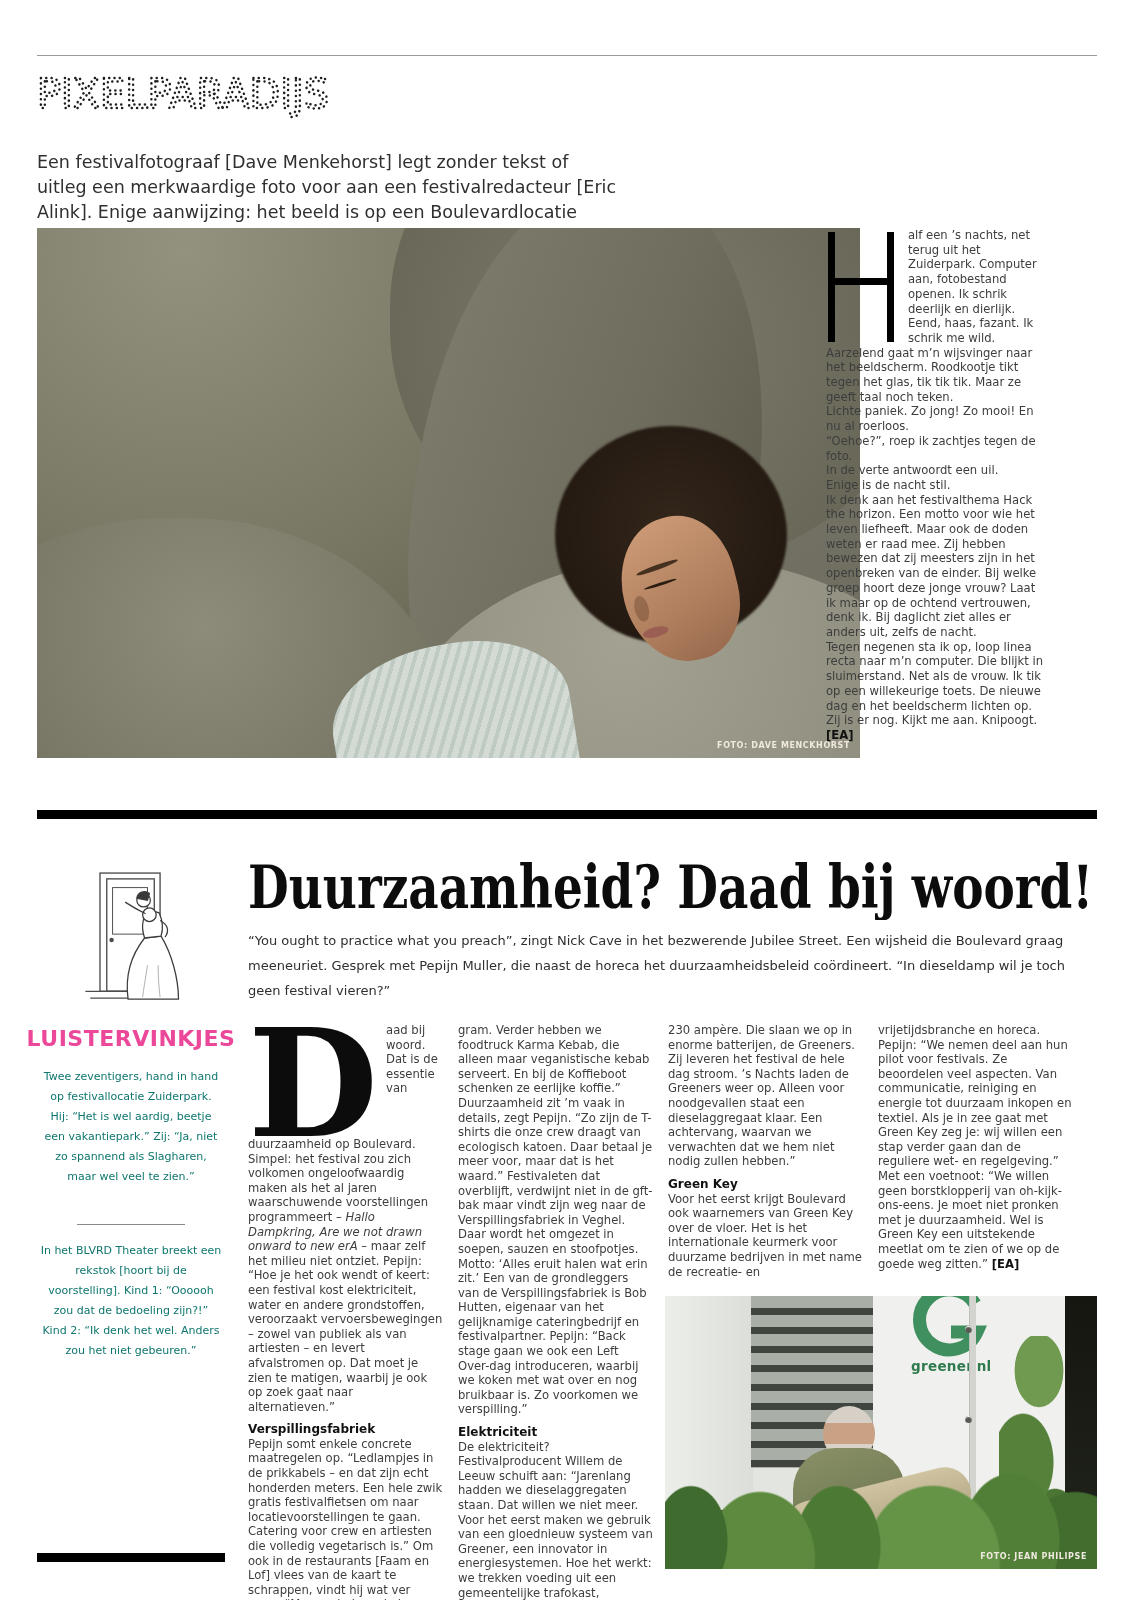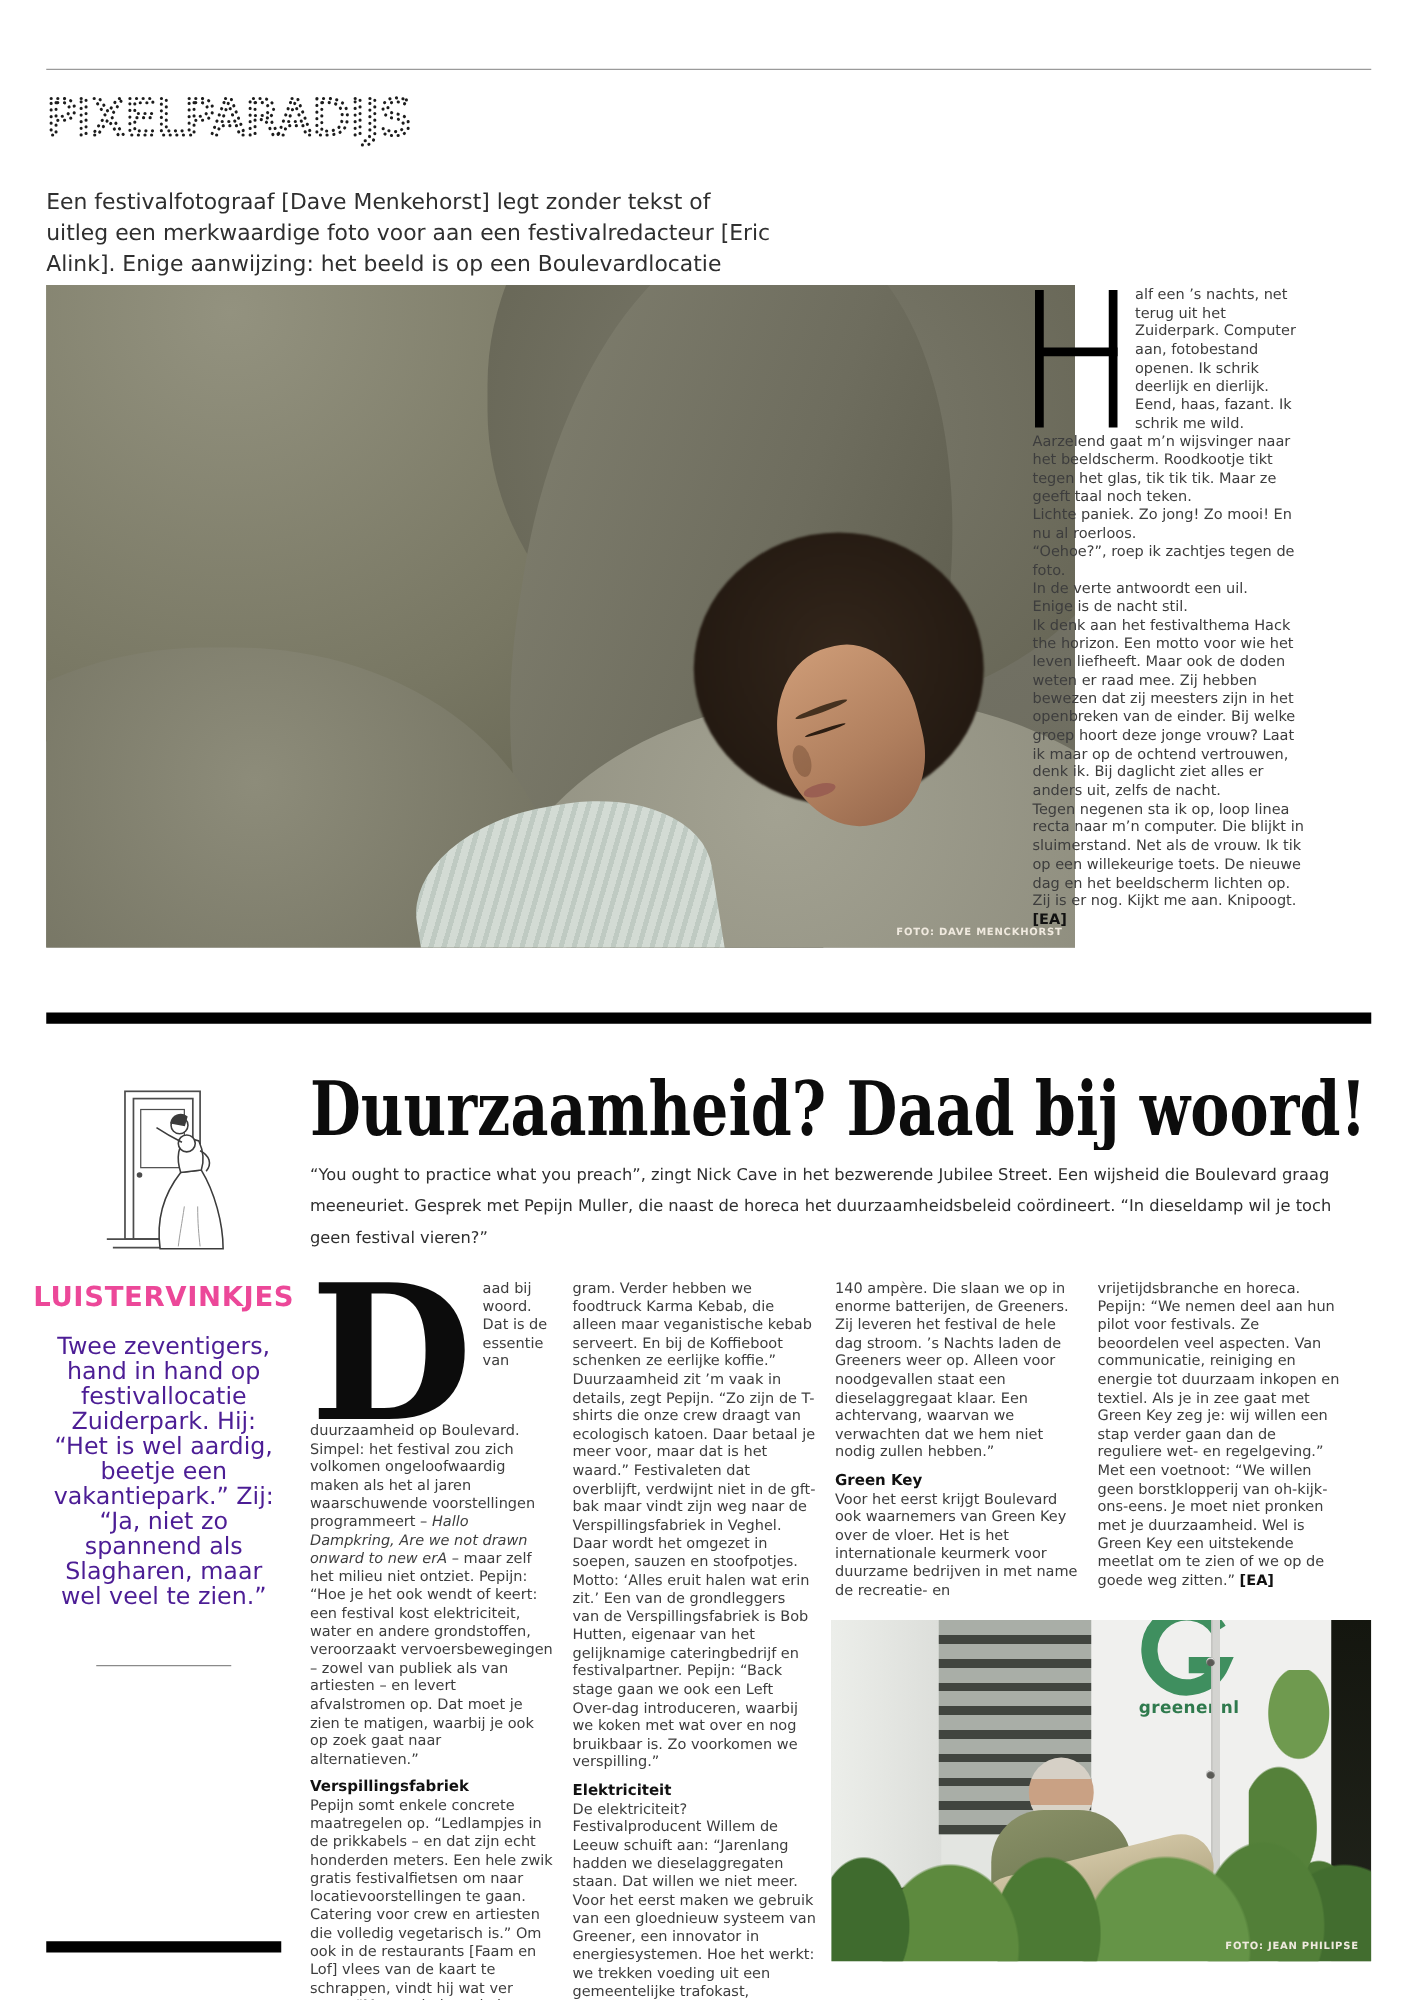--- a/index.html
+++ b/index.html
@@ -50,21 +50,21 @@
     border-left:7px solid #000;border-right:7px solid #000;position:relative;}
   .hcap span{position:absolute;left:-7px;right:-7px;top:42%;height:7px;background:#000;
     font-size:0;overflow:hidden;color:transparent;}
   .endmark{font-weight:bold;color:#111;}
   
   .divider1{left:37px;top:810px;width:1060px;height:9px;background:#000;}
   
   .sidebar{left:37px;top:858px;width:188px;height:704px;display:flex;flex-direction:column;align-items:center;}
   .sb-illustration{margin-top:10px;}
   .sb-heading{margin-top:18px;font-size:22px;font-weight:bold;letter-spacing:.5px;color:#ec4899;text-align:center;}
-  .sb-quote{margin-top:16px;font-size:19px;line-height:20px;text-align:center;color:#4c1d95;width:182px;}
+  .sb-quote{margin-top:16px;font-size:11px;line-height:20px;text-align:center;color:#0f766e;width:182px;}
   .sb-rule{margin-top:26px;width:108px;height:1px;background:#8a8a8a;}
   .sb-bar{margin-top:auto;width:188px;height:9px;background:#000;}
   
   .main2{left:248px;top:852px;width:849px;}
   .headline2{display:block;}
   .standfirst{margin-top:8px;width:828px;font-size:13px;line-height:25px;color:#2f2f2f;}
   .cols{position:relative;margin-top:20px;display:flex;gap:15px;height:566px;}
   .col{width:195px;font-size:11.6px;line-height:14.6px;color:#3d3d3d;}
   .col p{margin:0;}
   .col .subhead{margin-top:8px;font-weight:bold;color:#111;font-size:12px;}
@@ -168,20 +168,21 @@
       <path d="M80,45 C72,41 65,37 59,33" fill="none"></path>
       <path d="M95,52 C103,56 105,63 100,69" fill="none"></path>
       <circle cx="78" cy="31" r="7"></circle>
       <path d="M71,29 a8,8 0 0 1 13,-5 l-2,7 Z" fill="#3a3a3a"></path>
       <path d="M82,98 C80,112 78,122 77,131 M93,98 C93,112 94,122 95,131" stroke="#9a9a9a" stroke-width="0.8" fill="none"></path>
     </g>
   </svg>
   <div class="sb-heading">LUISTERVINKJES</div>
   <p class="sb-quote">Twee zeventigers, hand in hand op festivallocatie Zuiderpark. Hij: “Het is wel aardig, beetje een vakantiepark.” Zij: “Ja, niet zo spannend als Slagharen, maar wel veel te zien.”</p>
   <div class="sb-rule"></div>
+  <p class="sb-quote">In het BLVRD Theater breekt een rekstok [hoort bij de voorstelling]. Kind 1: “Oooooh zou dat de bedoeling zijn?!” Kind 2: “Ik denk het wel. Anders zou het niet gebeuren.”</p>
   <div class="sb-bar"></div>
 </div>
 
 <div class="abs main2">
   <svg class="headline2" width="849" height="68" viewBox="0 0 849 68">
     <text x="0" y="56" font-family="DejaVu Serif, serif" font-weight="bold" font-size="60" textLength="845" lengthAdjust="spacingAndGlyphs" fill="#0c0c0c">Duurzaamheid? Daad bij woord!</text>
   </svg>
   <p class="standfirst">“You ought to practice what you preach”, zingt Nick Cave in het bezwerende Jubilee Street. Een wijsheid die Boulevard graag meeneuriet. Gesprek met Pepijn Muller, die naast de horeca het duurzaamheidsbeleid coördineert. “In dieseldamp wil je toch geen festival vieren?”</p>
 
   <div class="cols">
@@ -190,21 +191,21 @@
       <p><span>aad bij woord. Dat is de essentie van duurzaamheid op Boulevard. Simpel: het festival zou zich volkomen ongeloofwaardig maken als het al jaren waarschuwende voorstellingen programmeert – </span><span class="ital">Hallo Dampkring, Are we not drawn onward to new erA</span><span> – maar zelf het milieu niet ontziet. Pepijn: “Hoe je het ook wendt of keert: een festival kost elektriciteit, water en andere grondstoffen, veroorzaakt vervoersbewegingen – zowel van publiek als van artiesten – en levert afvalstromen op. Dat moet je zien te matigen, waarbij je ook op zoek gaat naar alternatieven.”</span></p>
       <p class="subhead">Verspillingsfabriek</p>
       <p>Pepijn somt enkele concrete maatregelen op. “Ledlampjes in de prikkabels – en dat zijn echt honderden meters. Een hele zwik gratis festivalfietsen om naar locatievoorstellingen te gaan. Catering voor crew en artiesten die volledig vegetarisch is.” Om ook in de restaurants [Faam en Lof] vlees van de kaart te schrappen, vindt hij wat ver gaan. “Maar ook daar zie je beweging: geen entrecôte van 250 maar van 160</p>
     </div>
     <div class="col">
       <p>gram. Verder hebben we foodtruck Karma Kebab, die alleen maar veganistische kebab serveert. En bij de Koffieboot schenken ze eerlijke koffie.” Duurzaamheid zit ’m vaak in details, zegt Pepijn. “Zo zijn de T-shirts die onze crew draagt van ecologisch katoen. Daar betaal je meer voor, maar dat is het waard.” Festivaleten dat overblijft, verdwijnt niet in de gft-bak maar vindt zijn weg naar de Verspillingsfabriek in Veghel. Daar wordt het omgezet in soepen, sauzen en stoofpotjes. Motto: ‘Alles eruit halen wat erin zit.’ Een van de grondleggers van de Verspillingsfabriek is Bob Hutten, eigenaar van het gelijknamige cateringbedrijf en festivalpartner. Pepijn: “Back stage gaan we ook een Left Over-dag introduceren, waarbij we koken met wat over en nog bruikbaar is. Zo voorkomen we verspilling.”</p>
       <p class="subhead">Elektriciteit</p>
       <p>De elektriciteit? Festivalproducent Willem de Leeuw schuift aan: “Jarenlang hadden we dieselaggregaten staan. Dat willen we niet meer. Voor het eerst maken we gebruik van een gloednieuw systeem van Greener, een innovator in energiesystemen. Hoe het werkt: we trekken voeding uit een gemeentelijke trafokast,</p>
     </div>
     <div class="col">
-      <p>140 ampère. Die slaan we op in enorme batterijen, de Greeners. Zij leveren het festival de hele dag stroom. ’s Nachts laden de Greeners weer op. Alleen voor noodgevallen staat een dieselaggregaat klaar. Een achtervang, waarvan we verwachten dat we hem niet nodig zullen hebben.”</p>
+      <p>230 ampère. Die slaan we op in enorme batterijen, de Greeners. Zij leveren het festival de hele dag stroom. ’s Nachts laden de Greeners weer op. Alleen voor noodgevallen staat een dieselaggregaat klaar. Een achtervang, waarvan we verwachten dat we hem niet nodig zullen hebben.”</p>
       <p class="subhead">Green Key</p>
       <p>Voor het eerst krijgt Boulevard ook waarnemers van Green Key over de vloer. Het is het internationale keurmerk voor duurzame bedrijven in met name de recreatie- en</p>
     </div>
     <div class="col">
       <p><span>vrijetijdsbranche en horeca. Pepijn: “We nemen deel aan hun pilot voor festivals. Ze beoordelen veel aspecten. Van communicatie, reiniging en energie tot duurzaam inkopen en textiel. Als je in zee gaat met Green Key zeg je: wij willen een stap verder gaan dan de reguliere wet- en regelgeving.” Met een voetnoot: “We willen geen borstklopperij van oh-kijk-ons-eens. Je moet niet pronken met je duurzaamheid. Wel is Green Key een uitstekende meetlat om te zien of we op de goede weg zitten.” </span><span class="endmark">[EA]</span></p>
     </div>
 
     <div class="photo2">
       <div class="p2-left-panel"></div>
       <div class="p2-grille"></div>

